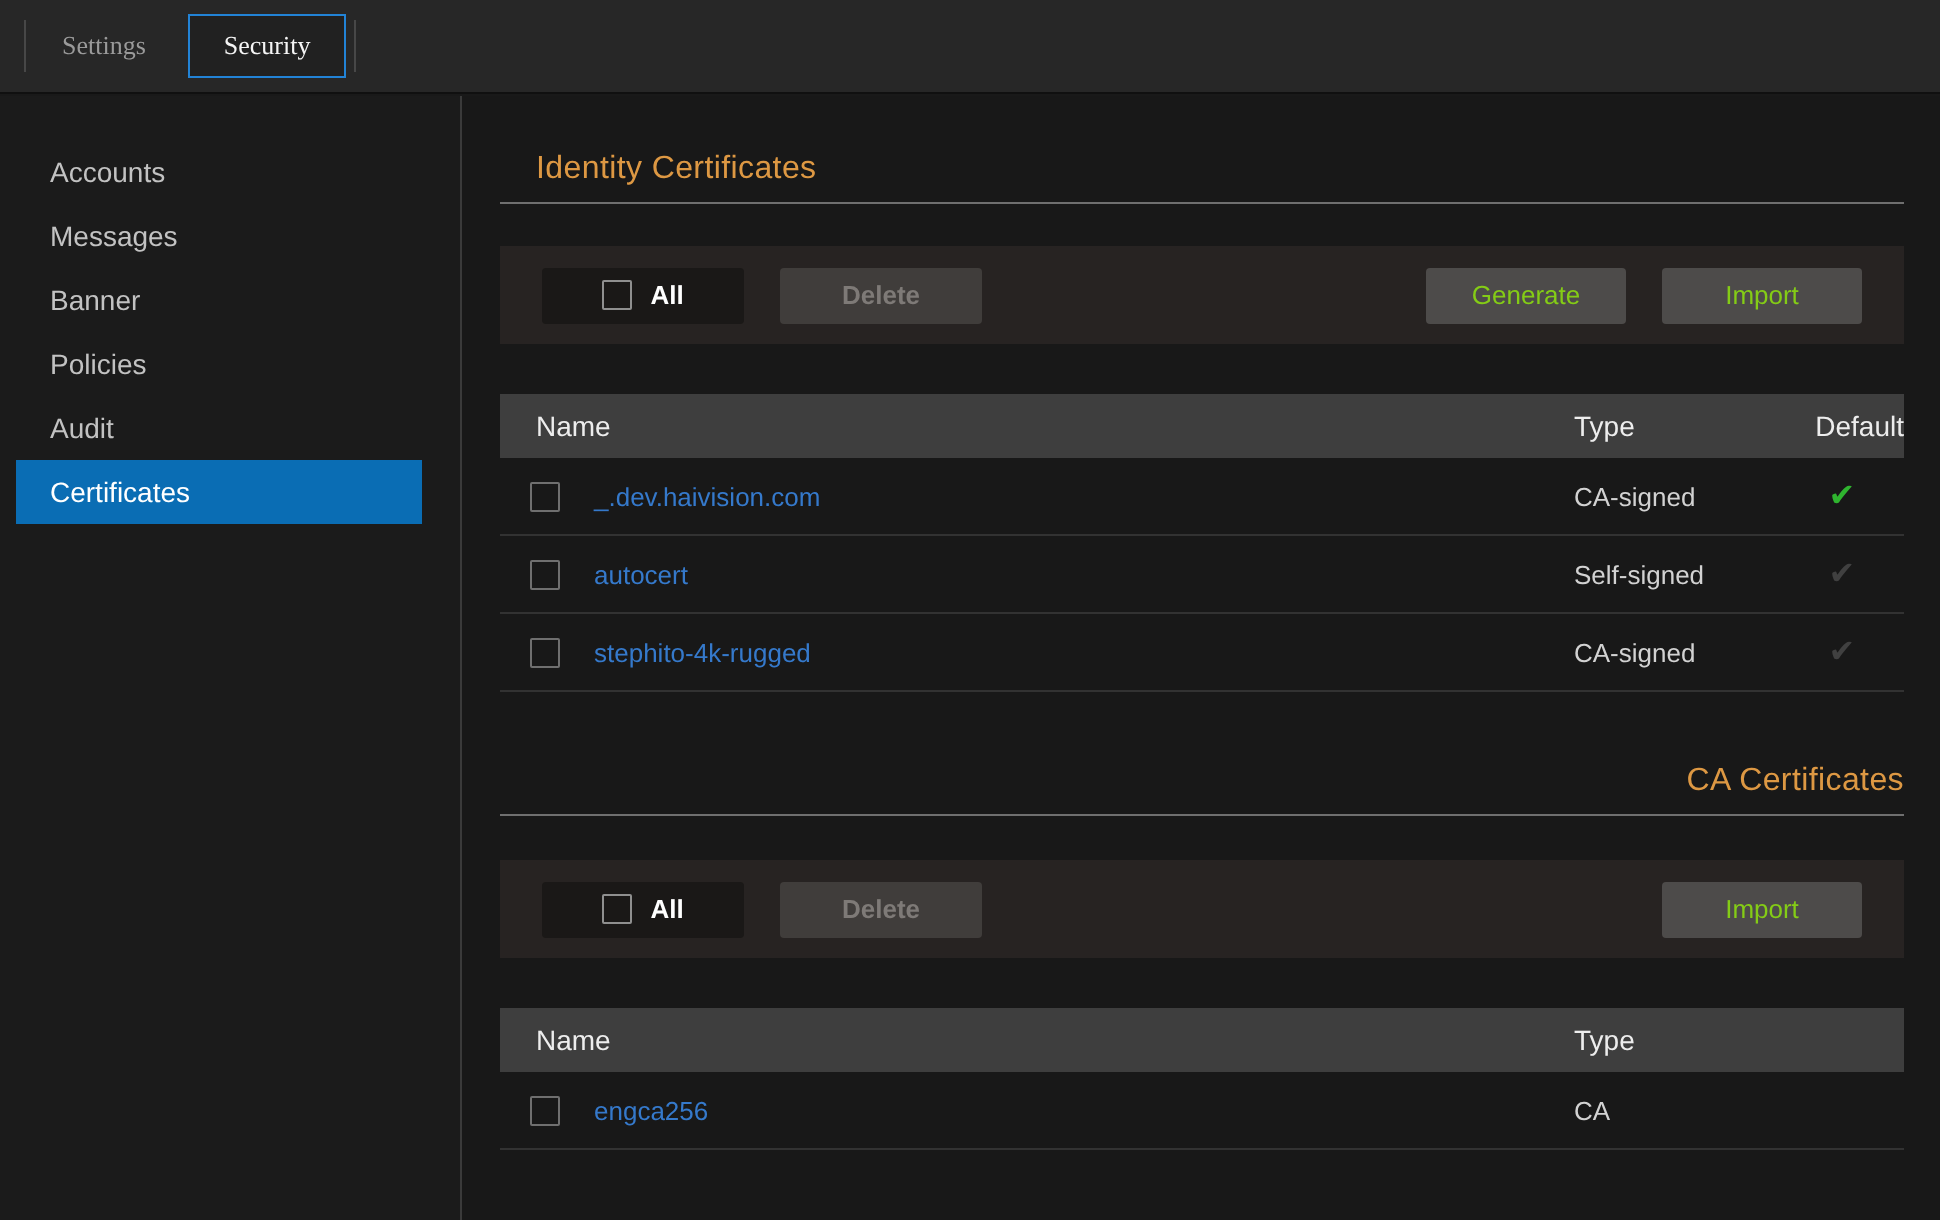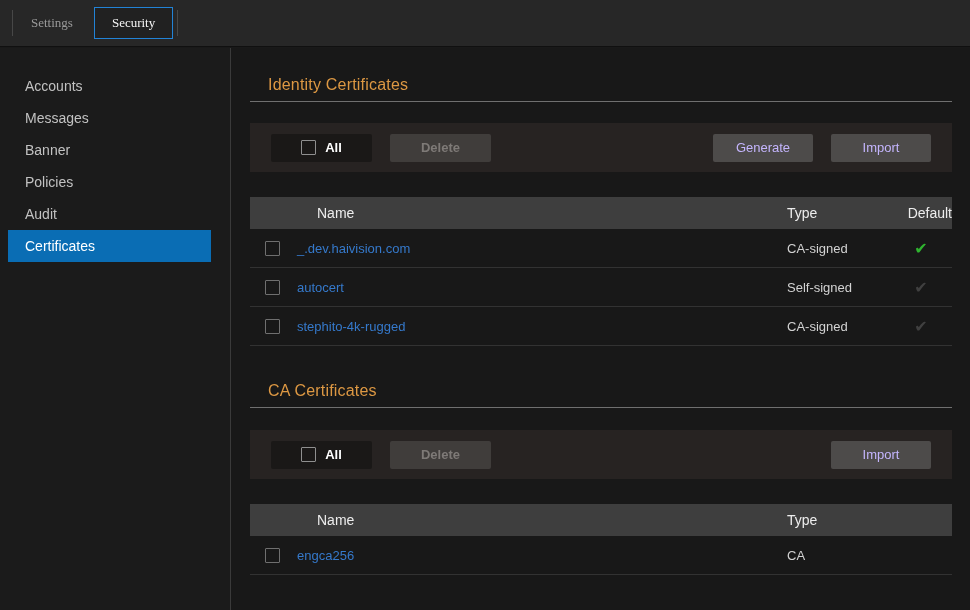--- a/index.html
+++ b/index.html
@@ -55,51 +55,51 @@
   .toolbar {
     margin-top:21px; height:49px; background:#272322;
     display:flex; align-items:center; padding:0 21px; gap:18px;
   }
   .btn {
     font-family:inherit; font-size:13px; height:28px; border:none; border-radius:2px;
     cursor:pointer; display:flex; align-items:center; justify-content:center;
   }
   .btn-all { width:101px; background:#1a1817; color:#ffffff; gap:9px; font-weight:bold; }
   .btn-disabled { width:101px; background:#403d3b; color:#7e7a77; cursor:default;font-weight:bold; }
-  .btn-gray { width:100px; background:#4d4b4a; color:#c4b5fd; }
+  .btn-gray { width:100px; background:#4d4b4a; color:#84cc16; }
   .flex-spacer { flex:1; }
   .checkbox {
     width:15px; height:15px; border:1px solid #8f8f8f; border-radius:1px;
     display:inline-block; background:transparent; flex:none;
   }
 
   
   .table { margin-top:25px; font-size:13px; }
   .thead {
     display:flex; align-items:center; height:32px; background:#3e3e3e;
     color:#ededed; font-size:14px;
   }
-  .th-name { flex:1; padding-left:67px; }
+  .th-name { flex:1; padding-left:18px; }
   .th-type { width:103px; }
   .ca .th-type { width:165px; }
   .th-default { width:62px; text-align:right; }
   .trow {
     display:flex; align-items:center; height:39px; border-bottom:1px solid #323232;
   }
   .cell-check { width:47px; padding-left:15px; display:flex; align-items:center; }
   .cell-check .checkbox { border-color:#6f6f6f; }
   .cell-name { flex:1; color:#3579cb; text-decoration:none; cursor:pointer; }
   .cell-type { width:103px; color:#d2d2d2; }
   .ca .cell-type { width:165px; }
   .cell-default { width:62px; text-align:center; }
   .check-icon { font-size:16px; font-weight:bold; }
   .check-icon[data-state="true"]  { color:#2fb42f; }
   .check-icon[data-state="false"] { color:#404040; }
 
-  .section-ca .section-head { padding-top:36px; margin-top:0; }
+  .section-ca .section-head { padding-top:36px; margin-top:0;text-align:right; }
   .section-ca .toolbar { margin-top:22px; }
 </style>
 </head>
 <body>
 
 <div class="topbar">
   <span class="v-div"></span>
   <button class="tab">Settings</button>
   <button class="tab active">Security</button>
   <span class="v-div"></span>

